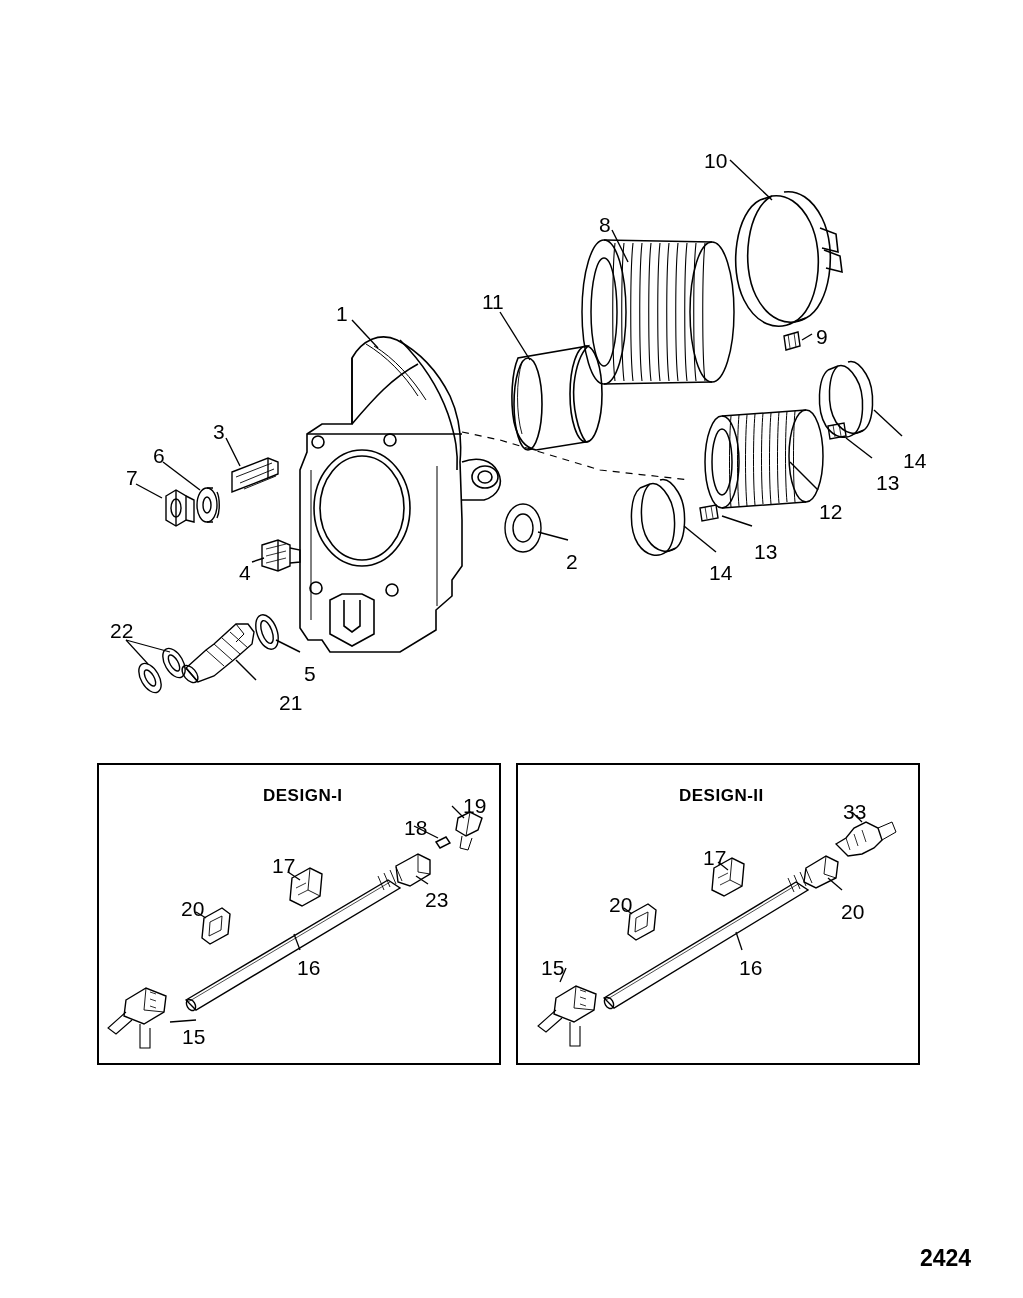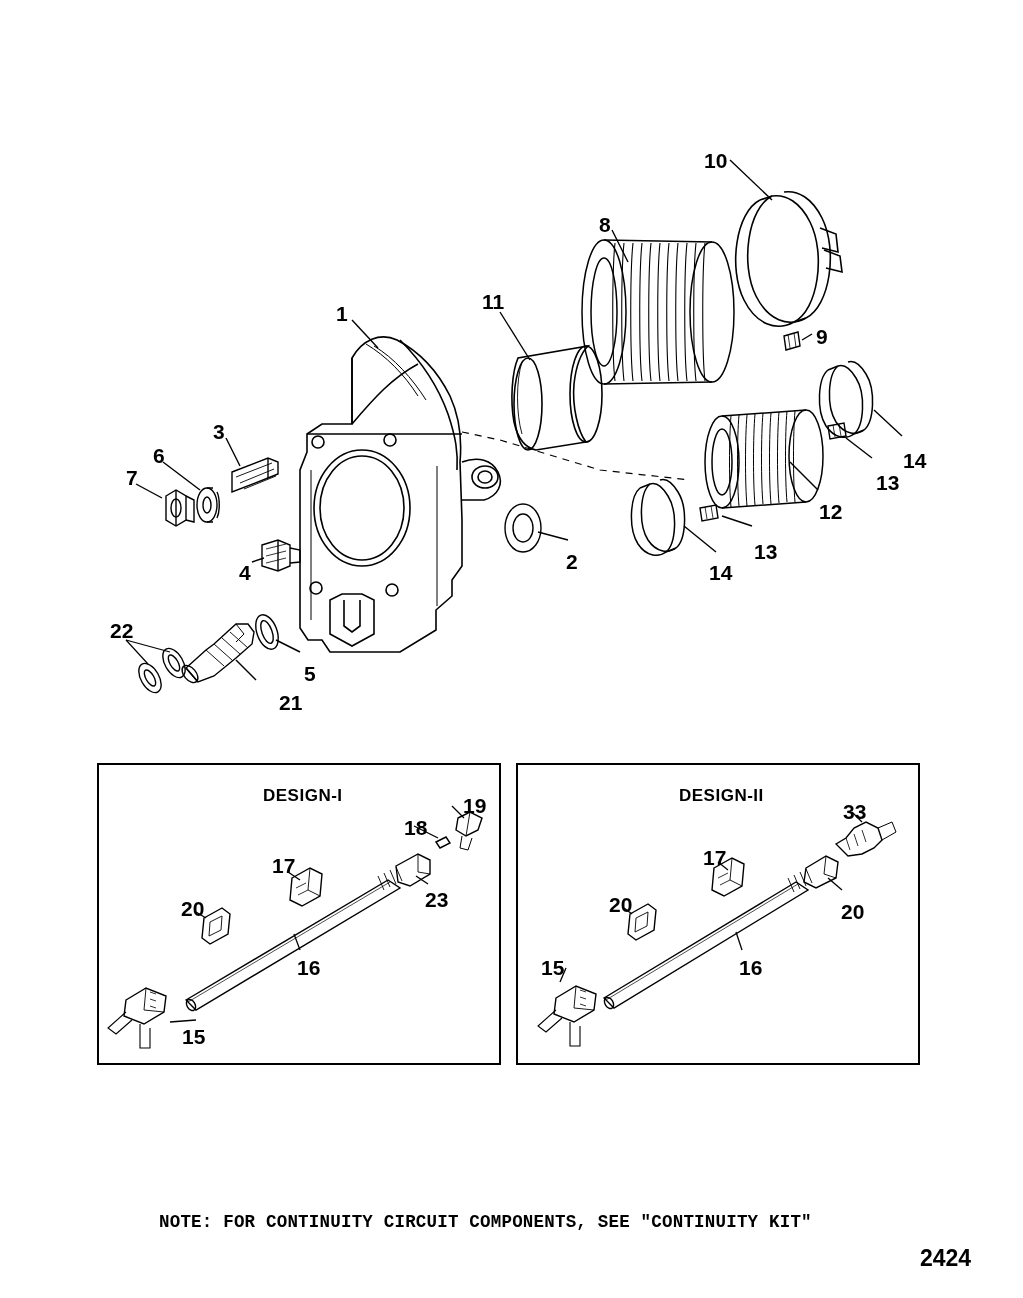--- a/index.html
+++ b/index.html
@@ -15,21 +15,21 @@
     position: relative;
     width: 1023px;
     height: 1298px;
     background: #ffffff;
     overflow: hidden;
   }
   .callout {
     position: absolute;
     font-family: "Liberation Sans", sans-serif;
     font-size: 21px;
-    font-weight: bold;
+    font-weight: normal;
     color: #000000;
     line-height: 1;
     white-space: nowrap;
   }
   .panel {
     position: absolute;
     border: 2px solid #000000;
     background: transparent;
     box-sizing: border-box;
   }
@@ -385,16 +385,15 @@
 
   <div class="panel" style="left:516px;top:763px;width:404px;height:302px;"></div>
   <div class="panel-title" style="left:679px;top:786px;">DESIGN-II</div>
   <div class="callout" style="left:541px;top:957px;">15</div>
   <div class="callout" style="left:739px;top:957px;">16</div>
   <div class="callout" style="left:703px;top:847px;">17</div>
   <div class="callout" style="left:609px;top:894px;">20</div>
   <div class="callout" style="left:841px;top:901px;">20</div>
   <div class="callout" style="left:843px;top:801px;">33</div>
 
-  <div class="note" style="left:159px;top:1212px;">NOTE:  FOR CONTINUITY CIRCUIT COMPONENTS, SEE "CONTINUITY KIT"</div>
   <div class="pagenum" style="left:920px;top:1205px;margin-top:40px;">2424</div>
 
 </div>
 
 </body></html>

